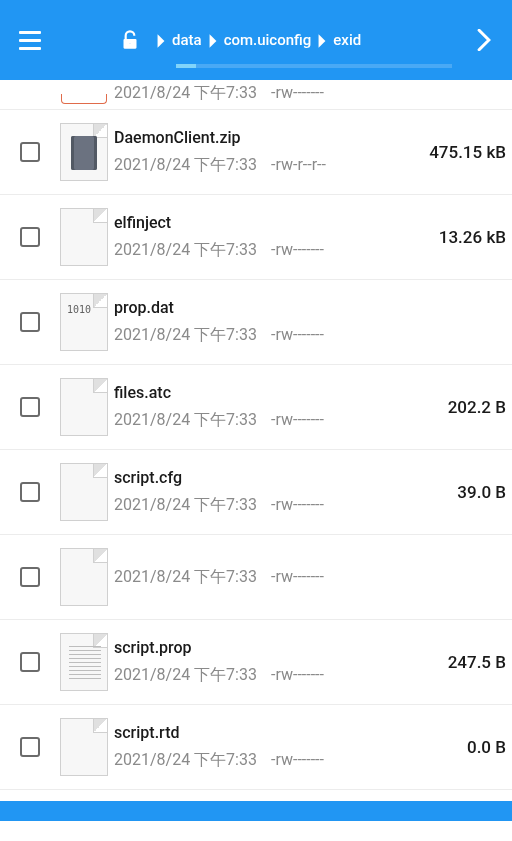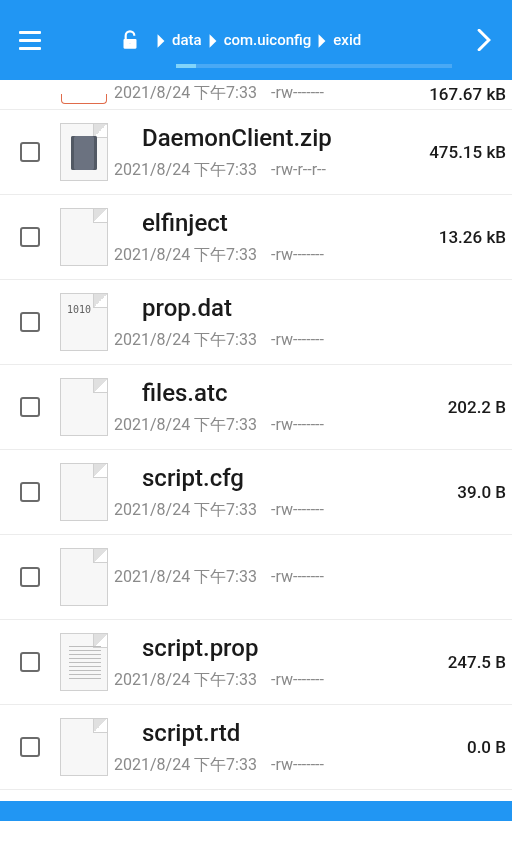--- a/index.html
+++ b/index.html
@@ -21,21 +21,21 @@
   .chk { width: 48px; display:flex; align-items:center; justify-content:center; }
   .chk svg { width: 24px; height:24px; }
   .icon { width: 60px; height: 64px; display:flex; align-items:center; justify-content:center; }
   .file-shape { width: 48px; height: 58px; background:#f7f7f7; border:1px solid #d0d0d0; position:relative; }
   .file-shape .fold { position:absolute; top:0; right:0; width:14px; height:14px; background:linear-gradient(135deg,#e0e0e0 50%,#fff 50%); border-left:1px solid #d0d0d0; border-bottom:1px solid #d0d0d0; }
   .file-shape.zip::after { content:""; position:absolute; left:10px; top:12px; width:26px; height:34px; background:#6b7280; border-radius:2px; box-shadow: inset 3px 0 0 #525964, inset -3px 0 0 #525964; }
   .file-shape.binary::after { content:"1010\A1001\A1110"; white-space:pre; position:absolute; left:6px; top:10px; font-size:10px; font-family:monospace; color:#616161; line-height:1.25; }
   .file-shape.text::after { content:""; position:absolute; left:8px; top:12px; width:32px; height:34px; background: repeating-linear-gradient(#bdbdbd 0, #bdbdbd 1px, transparent 1px, transparent 4px); }
   .meta { flex:1; display:flex; flex-direction:column; gap:8px; min-width:0; }
   .row.partial-top .meta { gap:0; }
-  .name { font-size:24px; color:#1a1a1a; font-weight:500; white-space:nowrap; overflow:hidden; text-overflow:ellipsis;margin-left:28px; }
+  .name { font-size:16px; color:#1a1a1a; font-weight:500; white-space:nowrap; overflow:hidden; text-overflow:ellipsis; }
   .sub { display:flex; gap:14px; font-size:16px; color:#8a8a8a; }
   .size { width: 100px; text-align:right; font-size:17px; font-weight:500; color:#1a1a1a; padding-right:0; }
   .footer-bar { position:absolute; bottom:0; left:0; right:0; height:20px; background:#2196f3; }
   .partial-top .chk-placeholder { width:48px; }
   .partial-top .icon-box { width:60px; display:flex; align-items:flex-end; justify-content:center; height:20px; }
   .partial-top .icon-box .edge { width:46px; height:10px; border:1px solid #e06b4a; border-top:none; border-radius:0 0 4px 4px; }
 </style>
 </head>
 <body>
 
@@ -88,21 +88,20 @@
     <div class="chk-placeholder"></div>
     <div class="icon-box">
         <div class="edge"></div>
       </div>
     <div class="meta">
       <div class="sub">
         <span>2021/8/24 下午7:33</span>
         <span>-rw-------</span>
       </div>
     </div>
-    <div class="size">167.67 kB</div>
   </div>
 
   <div class="row">
     <div class="chk">
       <svg viewBox="0 0 24 24">
           <rect x="3" y="3" width="18" height="18" rx="2" fill="none" stroke="#6b6b6b" stroke-width="2"></rect>
         </svg>
     </div>
     <div class="icon">
         <div class="file-shape zip">

